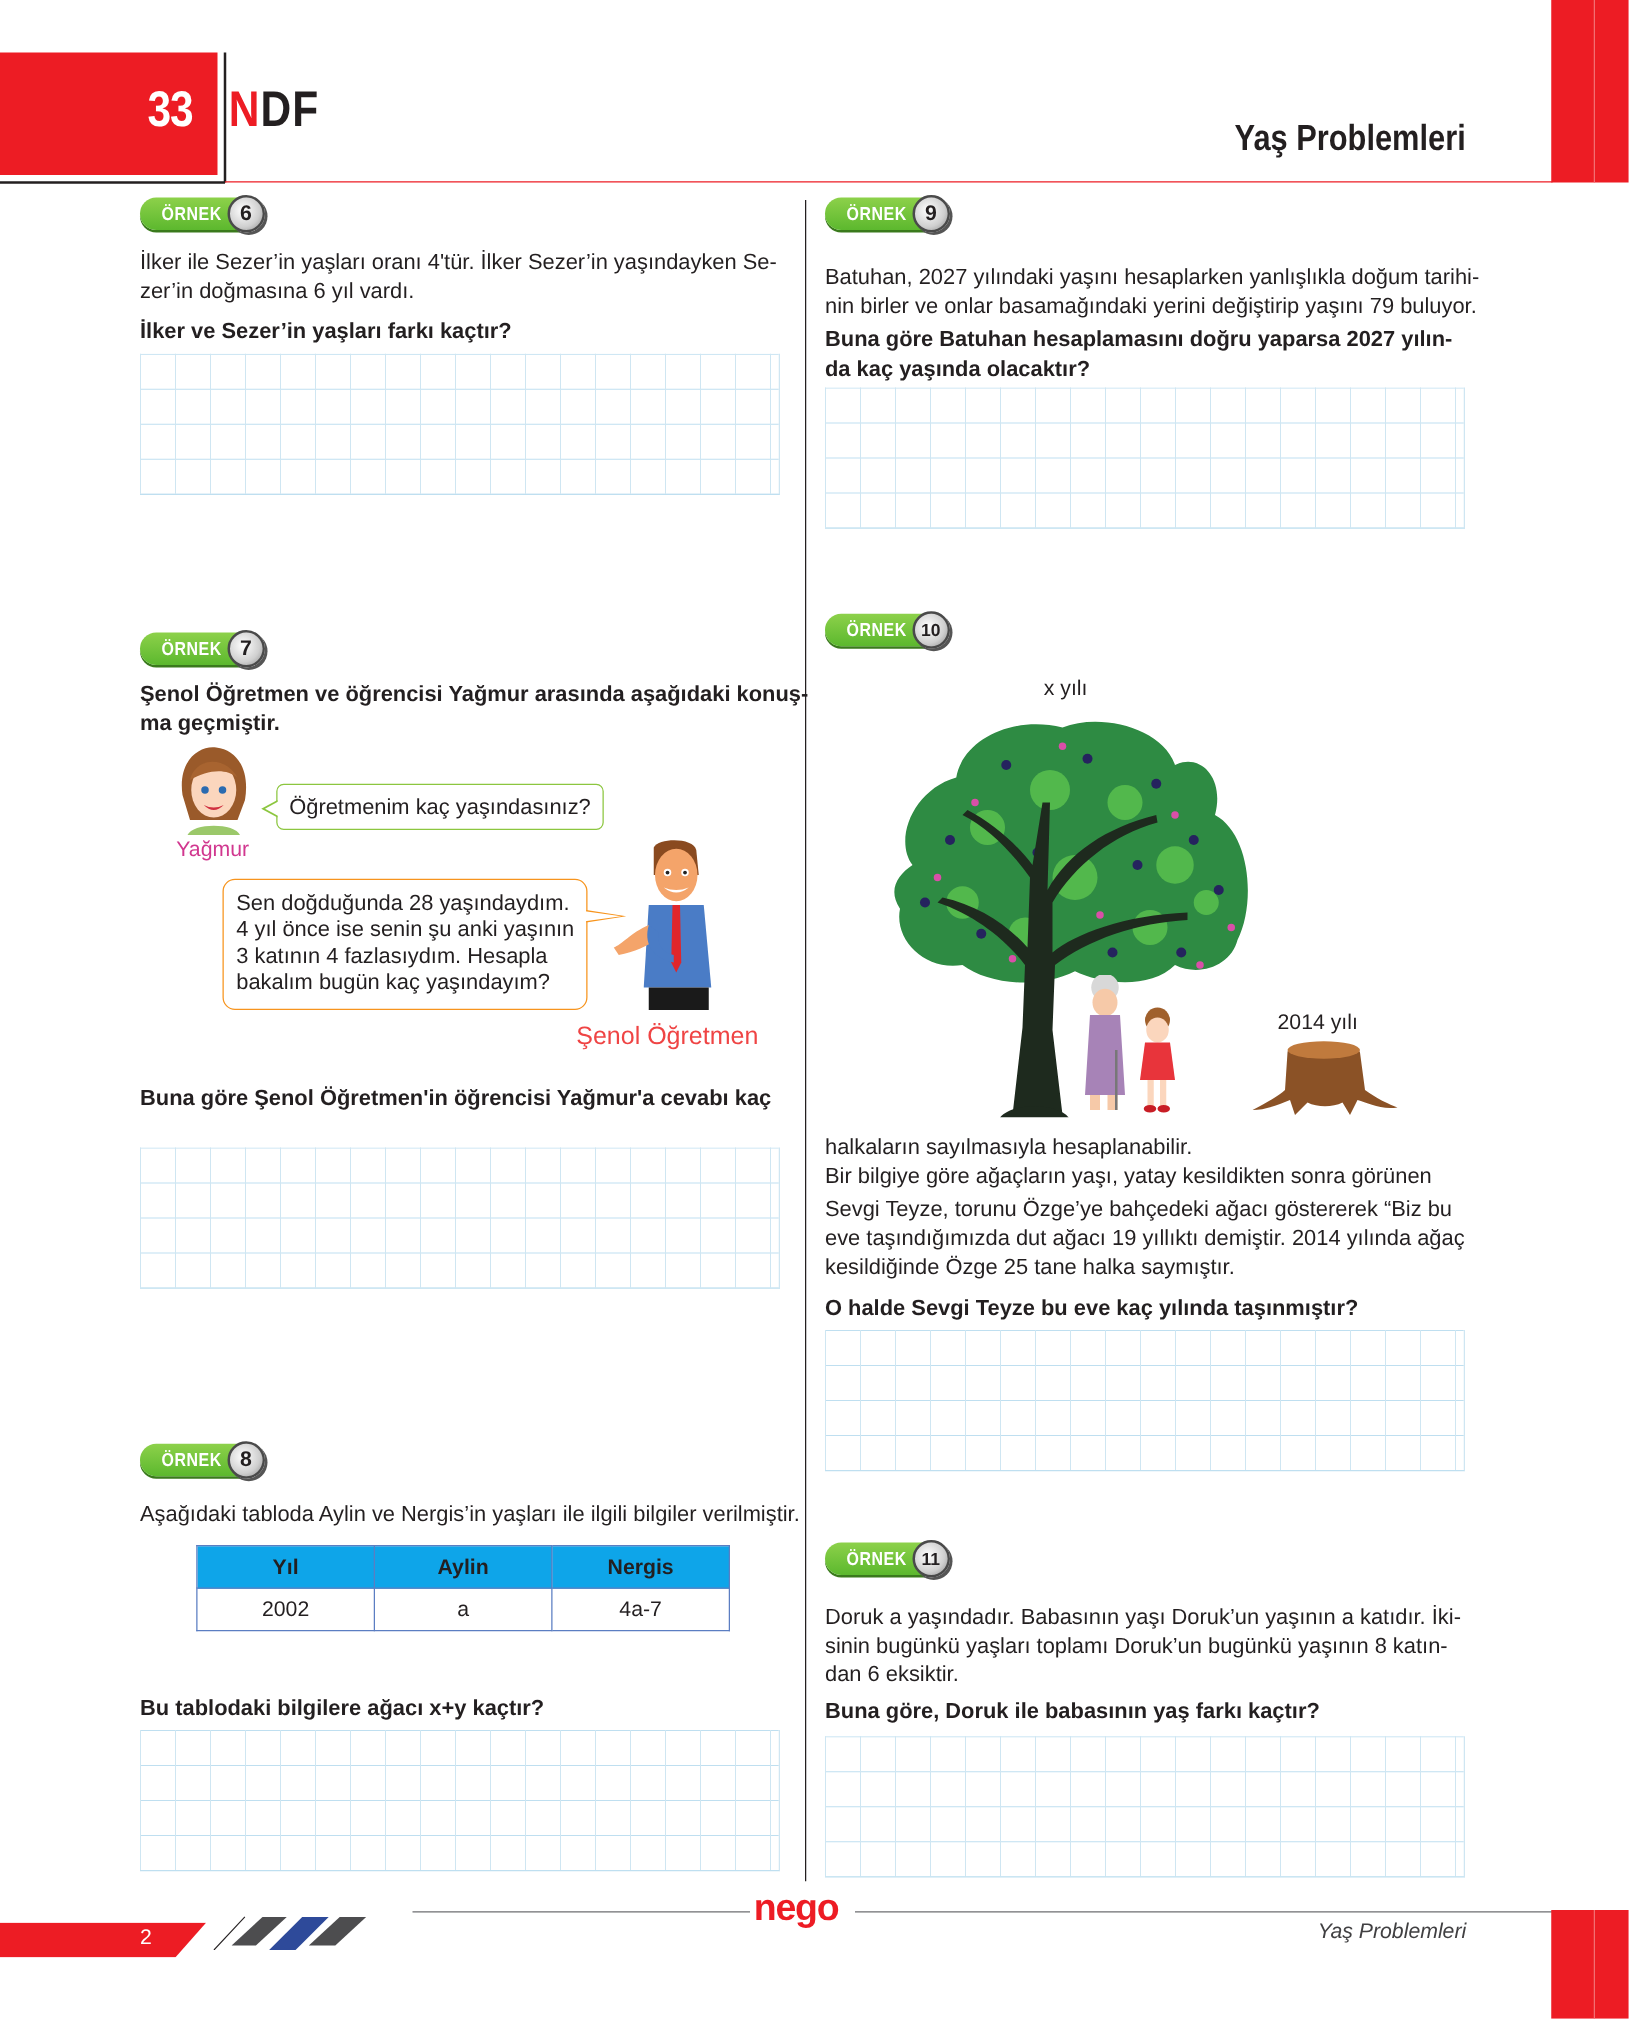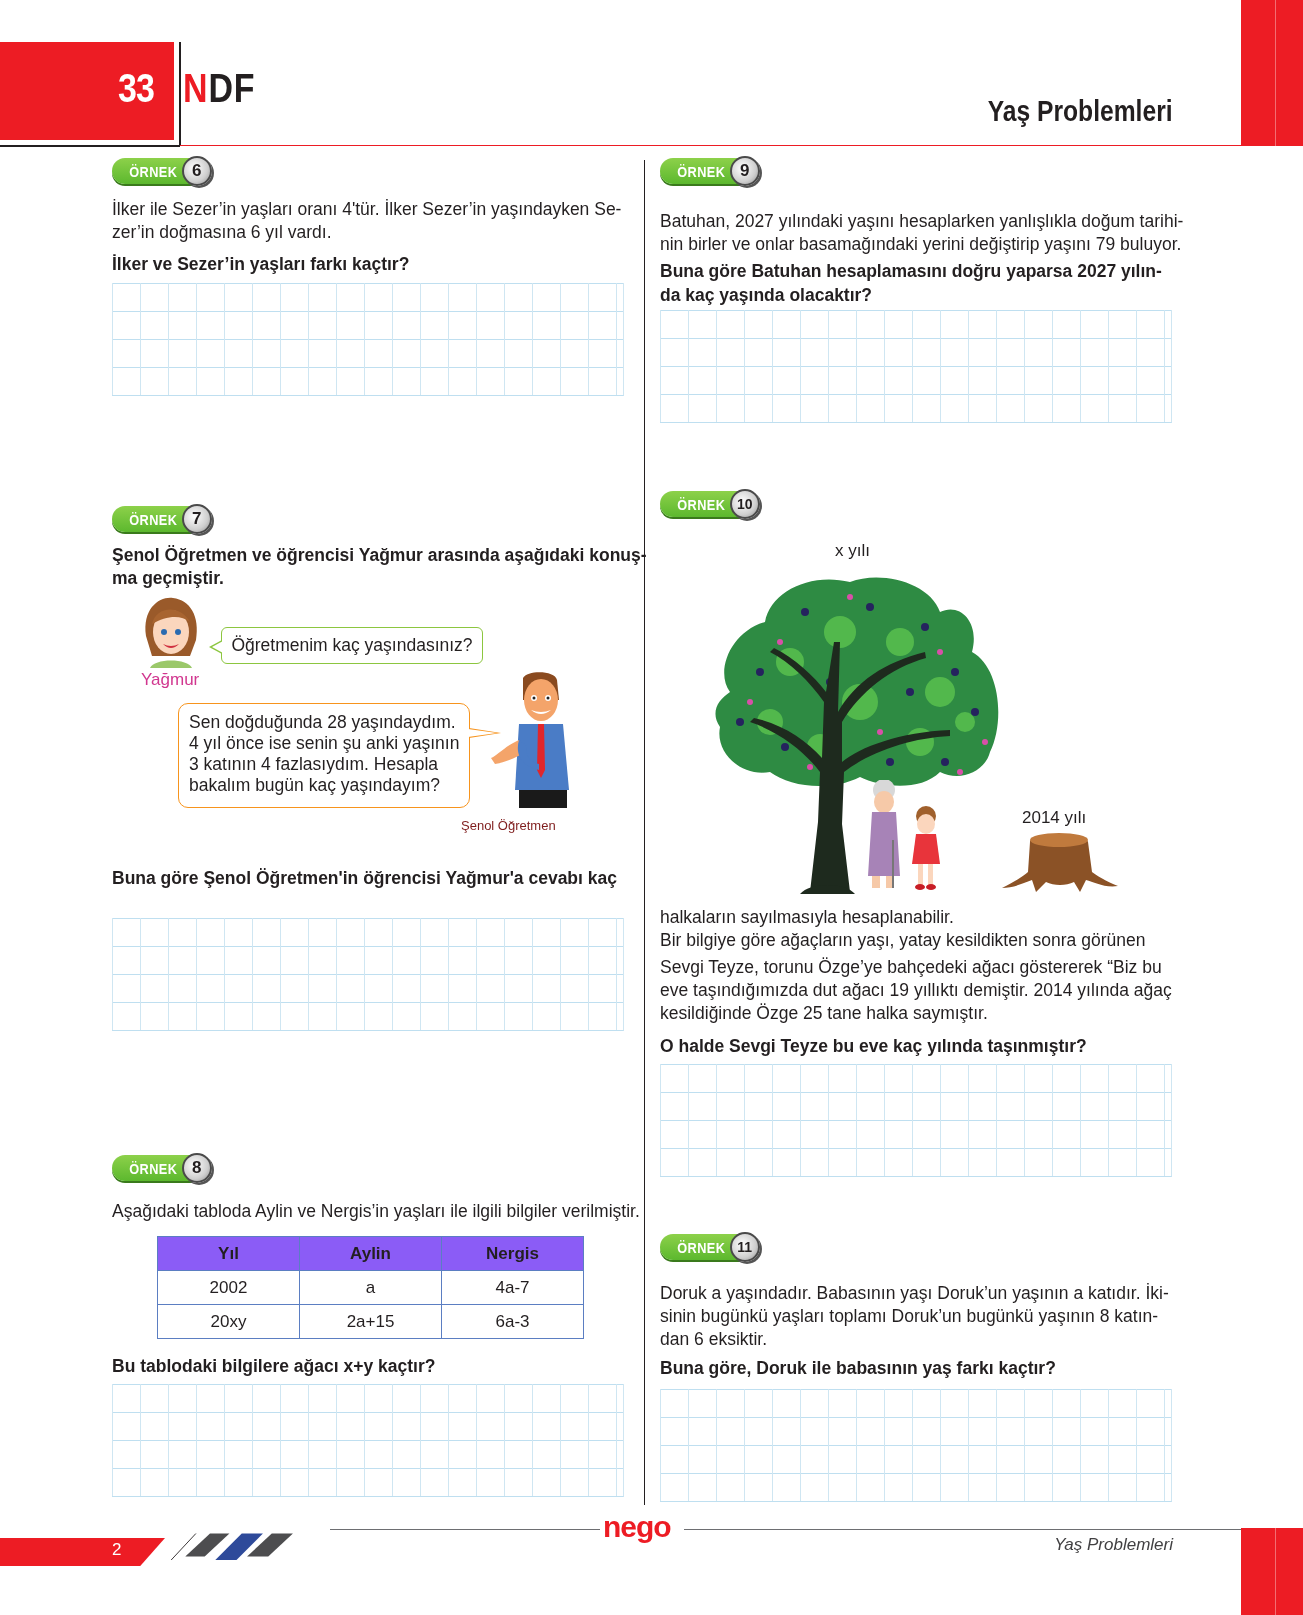--- a/index.html
+++ b/index.html
@@ -39,26 +39,26 @@
     border-right: 1px solid #cfe6f2; border-bottom: 1px solid #bfdff0; }
 
   
   .bubble-green { position: absolute; left: 221px; top: 627px; width: 262px; height: 37px; border: 1.5px solid #8cc63f; border-radius: 6px; font-size: 17.5px; display: flex; align-items: center; justify-content: center; background: #fff; }
   .bubble-green::before { content: ""; position: absolute; left: -13px; top: 12px; border-width: 7px 13px 7px 0; border-style: solid; border-color: transparent #8cc63f transparent transparent; }
   .bubble-green::after { content: ""; position: absolute; left: -10px; top: 13px; border-width: 6px 11px 6px 0; border-style: solid; border-color: transparent #fff transparent transparent; }
   .bubble-orange { position: absolute; left: 178px; top: 703px; width: 292px; height: 105px; border: 1.5px solid #f7941d; border-radius: 10px; background: #fff; padding: 8px 0 0 10px; font-size: 17.5px; line-height: 21px; }
   .bubble-orange::before { content: ""; position: absolute; right: -32px; top: 24px; border-width: 5px 0 5px 32px; border-style: solid; border-color: transparent transparent transparent #f7941d; }
   .bubble-orange::after { content: ""; position: absolute; right: -28px; top: 25px; border-width: 4px 0 4px 29px; border-style: solid; border-color: transparent transparent transparent #fff; }
   .name-yagmur { position: absolute; left: 141px; top: 670px; font-size: 17px; color: #d1378f; }
-  .name-senol { position: absolute; left: 461px; top: 818px; font-size: 13px; color: #7f1d1d; }
+  .name-senol { position: absolute; left: 461px; top: 818px; font-size: 20px; color: #ef4444; }
 
   
   .ages-table { position: absolute; left: 157px; top: 1236px; width: 427px; border-collapse: collapse; font-size: 17px; }
   .ages-table th, .ages-table td { border: 1.5px solid #5b7ec2; height: 34px; text-align: center; width: 33.3%; }
-  .ages-table th { background: #8b5cf6; font-weight: bold; }
+  .ages-table th { background: #0ea5e9; font-weight: bold; }
 
   
   .foot-red { position: absolute; left: 0; top: 1538px; width: 165px; height: 28px; background: #ed1c24; clip-path: polygon(0 0, 100% 0, 85% 100%, 0 100%); }
   .foot-page { position: absolute; left: 112px; top: 1540px; font-size: 17px; color: #fff; }
   .foot-stripe { position: absolute; top: 1530px; height: 30px; }
   .foot-line { position: absolute; left: 330px; top: 1529px; width: 270px; height: 1px; background: #6d6e71; }
   .foot-line2 { position: absolute; left: 684px; top: 1529px; width: 560px; height: 1px; background: #6d6e71; }
   .foot-logo { position: absolute; left: 603px; top: 1510px; font-weight: bold; font-size: 30px; color: #ed1c24; letter-spacing: -1px; }
   .foot-title { position: absolute; right: 130px; top: 1535px; font-size: 17px; font-style: italic; color: #414042; }
   .foot-side { position: absolute; right: 0; top: 1528px; width: 62px; height: 87px; background: #ed1c24; }
@@ -157,25 +157,20 @@
       <th>Yıl</th>
       <th>Aylin</th>
       <th>Nergis</th>
     </tr>
   </thead>
   <tbody>
     <tr>
       <td>2002</td>
       <td>a</td>
       <td>4a-7</td>
-    </tr>
-    <tr>
-      <td>20xy</td>
-      <td>2a+15</td>
-      <td>6a-3</td>
     </tr>
   </tbody>
 </table>
 <div class="q" style="left:112px; top:1354px;">Bu tablodaki bilgilere ağacı x+y kaçtır?</div>
 <div class="grid" style="left:112px; top:1384px; width:512px; height:113px;"></div>
 
 <div class="badge" style="left:660px; top:156px;">
   <div class="pill">
       <span>ÖRNEK</span>
     </div>

